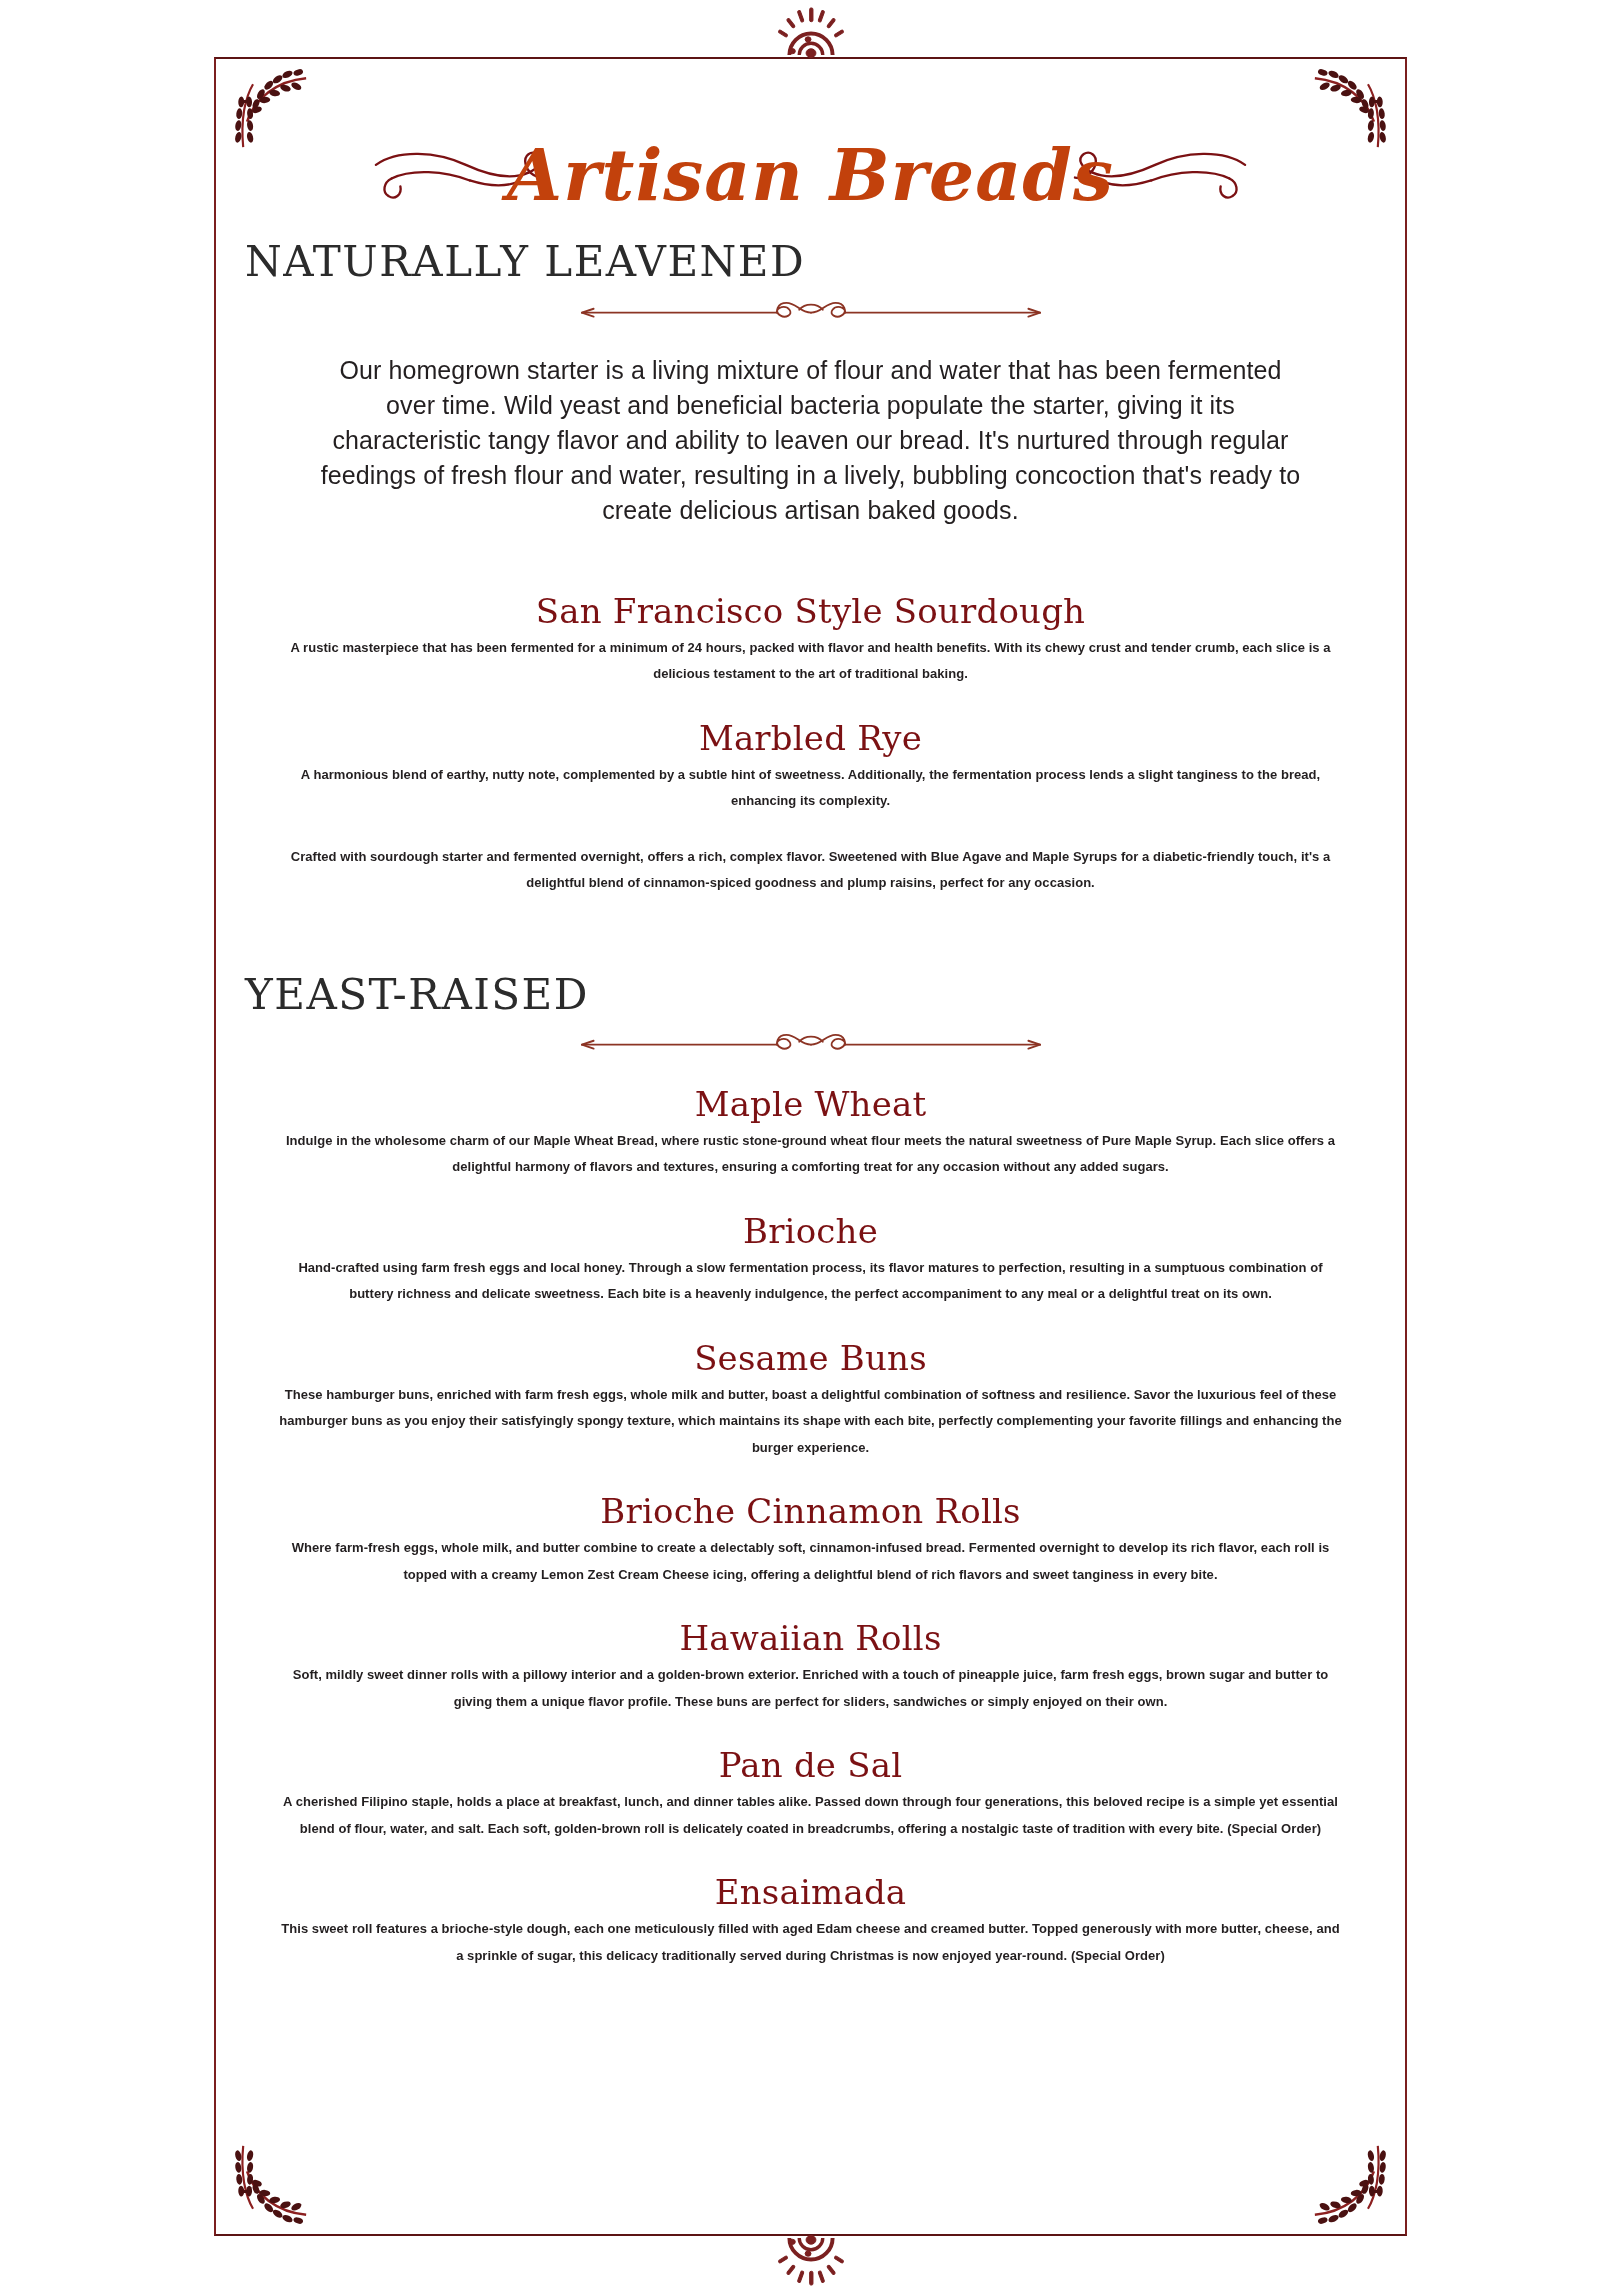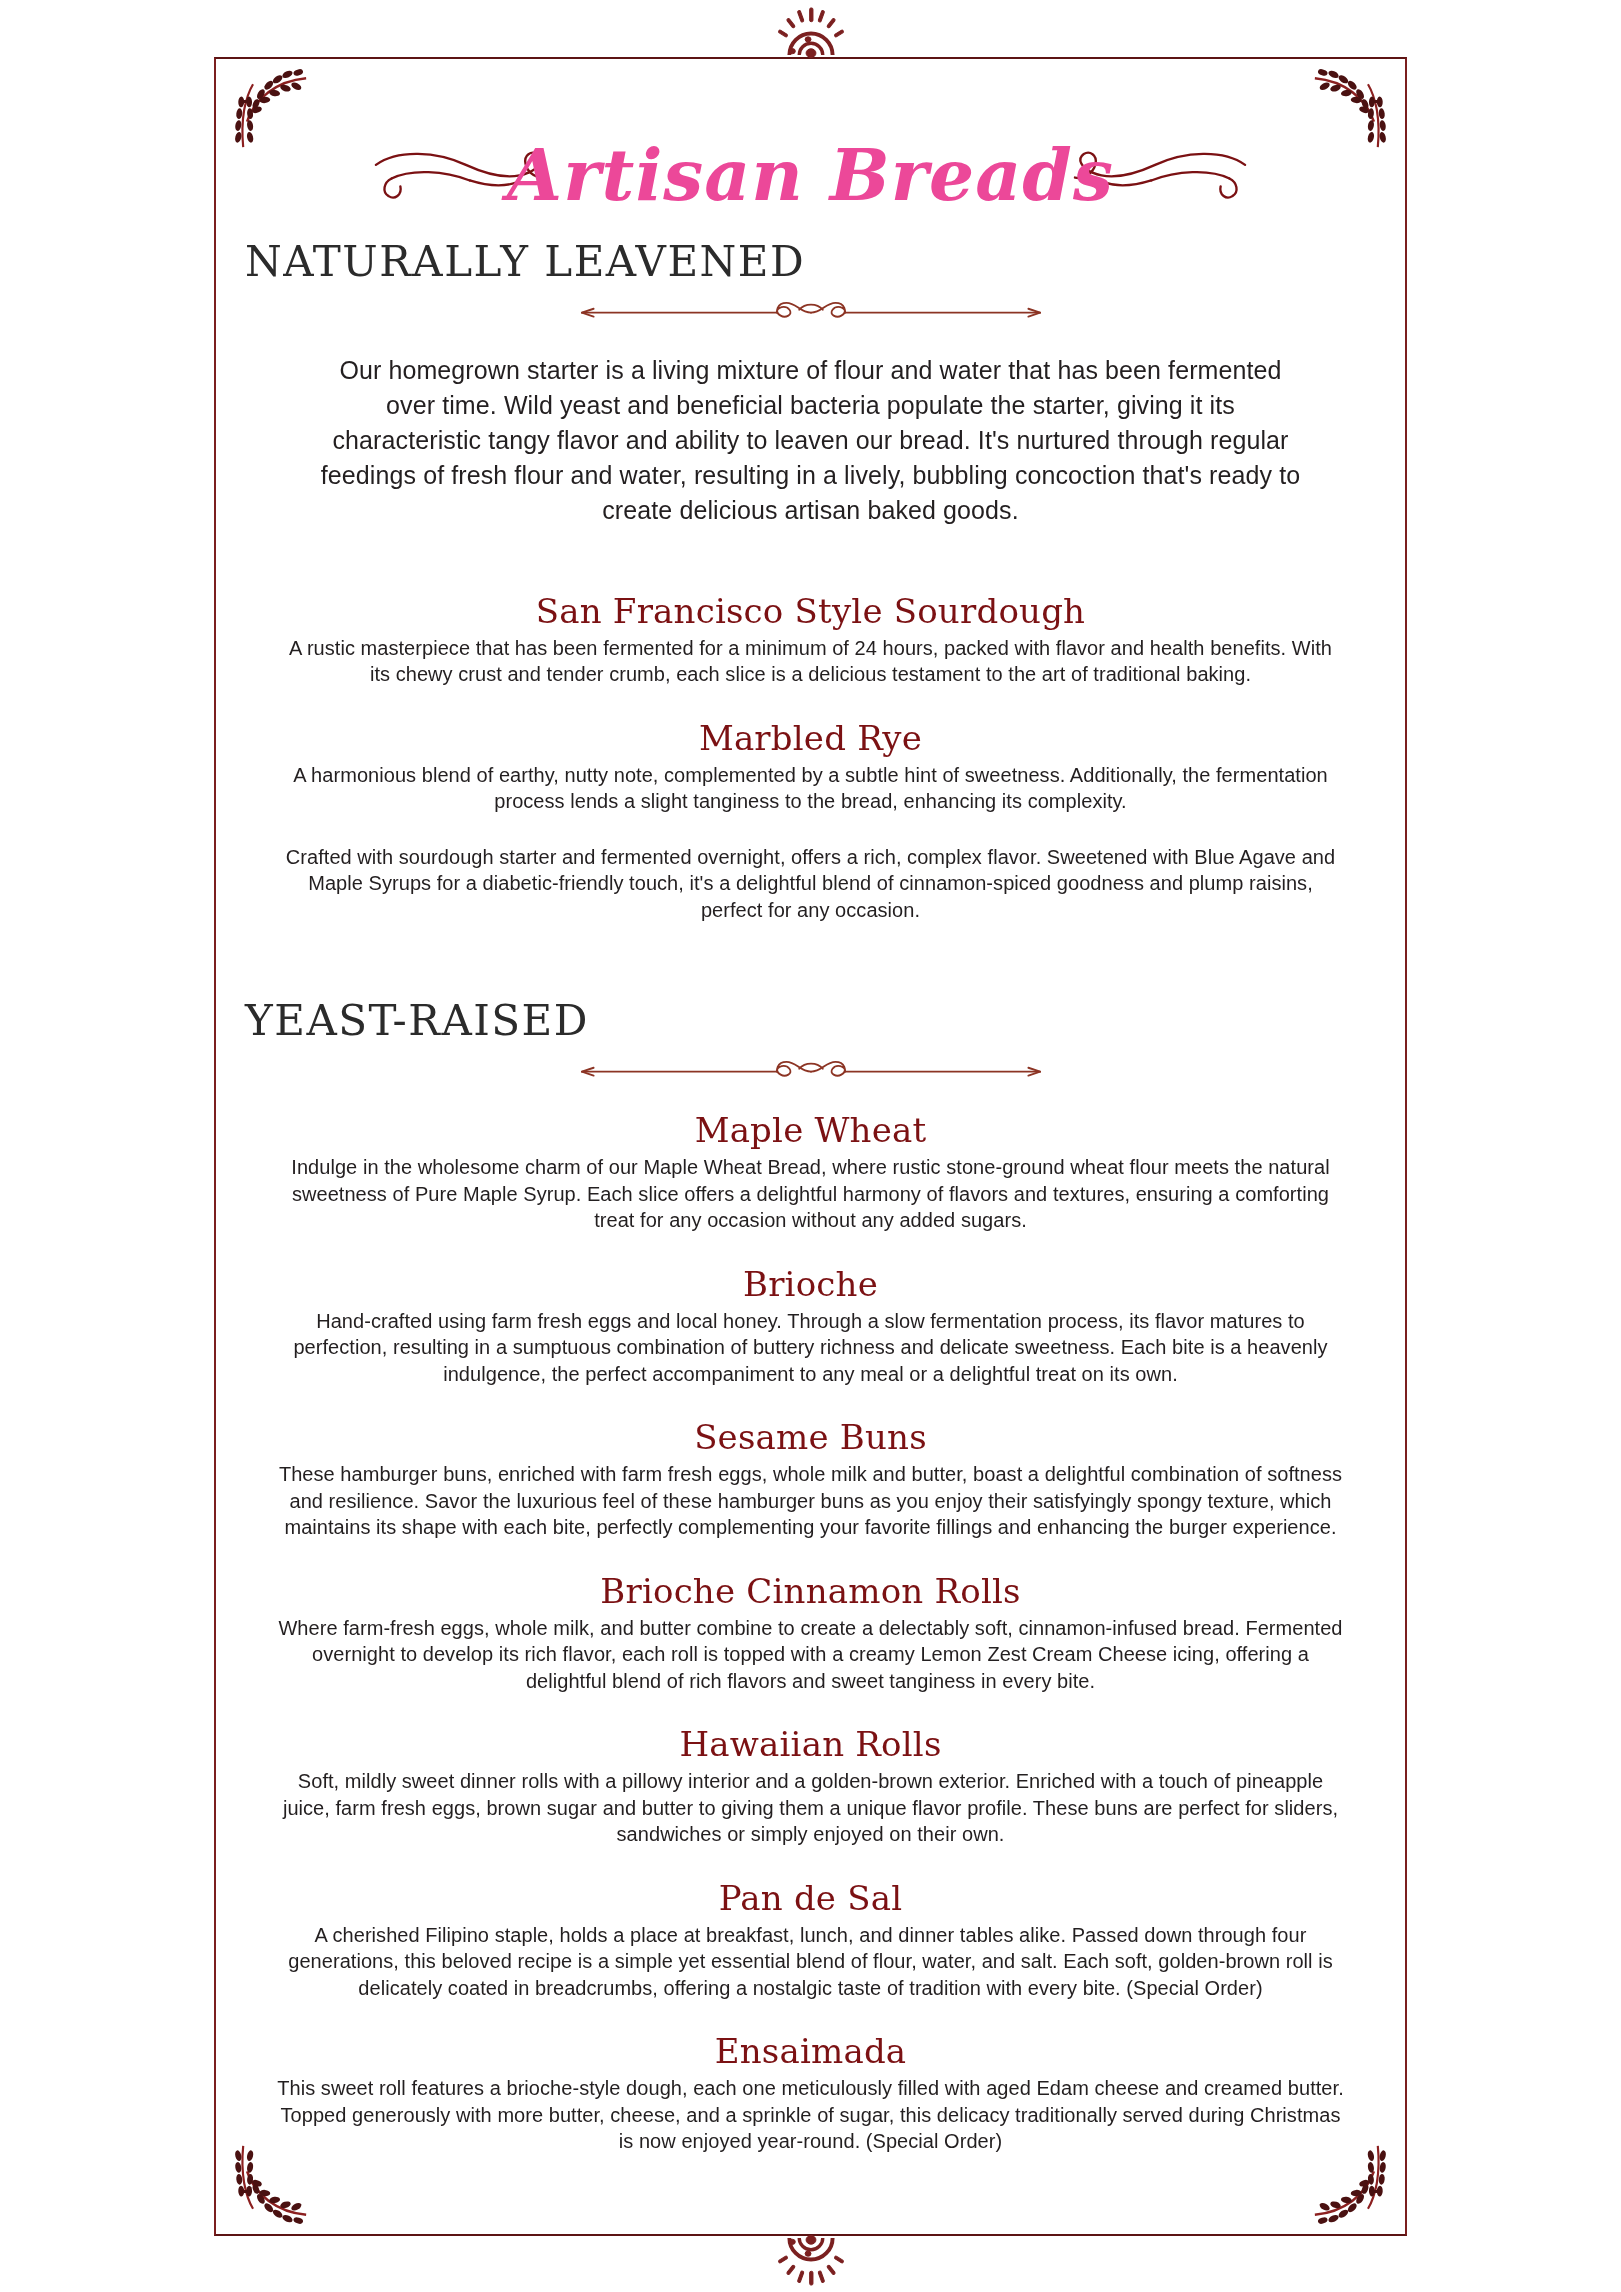--- a/index.html
+++ b/index.html
@@ -84,21 +84,21 @@
     text-align: center;
     height: 116px;
     margin-top: 27.4px;
   }
   .menu-title .title-text {
     font-family: "DejaVu Serif", serif;
     font-style: italic;
     font-weight: bold;
     font-size: 71px;
     letter-spacing: 1px;
-    color: #ec4899;
+    color: #c2410c;
     line-height: 108px;
     display: inline-block;
     position: relative;
     z-index: 2;
     padding: 0 17.6px;
   }
   .title-flourish {
     position: absolute;
     top: 23.5px;
     width: 176px;
@@ -142,26 +142,27 @@
     font-family: "DejaVu Serif", serif;
     font-size: 34px;
     color: #7b1113;
     line-height: 43px;
     font-weight: 400;
     letter-spacing: 0.2px;
     margin-top: 8px;
   }
   .item-desc {
     font-family: "Liberation Sans", sans-serif;
-    font-size: 20px;
+    font-size: 13px;
     line-height: 26.5px;
     color: #231f20;
     margin: 2px auto 0 auto;
     width: 1068px;
     letter-spacing: 0.05px;
+    font-weight: bold;
   }
 
   .spacer-lg { height: 33px; }
 </style>
 </head>
 <body>
 
 <div class="page">
 
   <div class="frame"></div>

